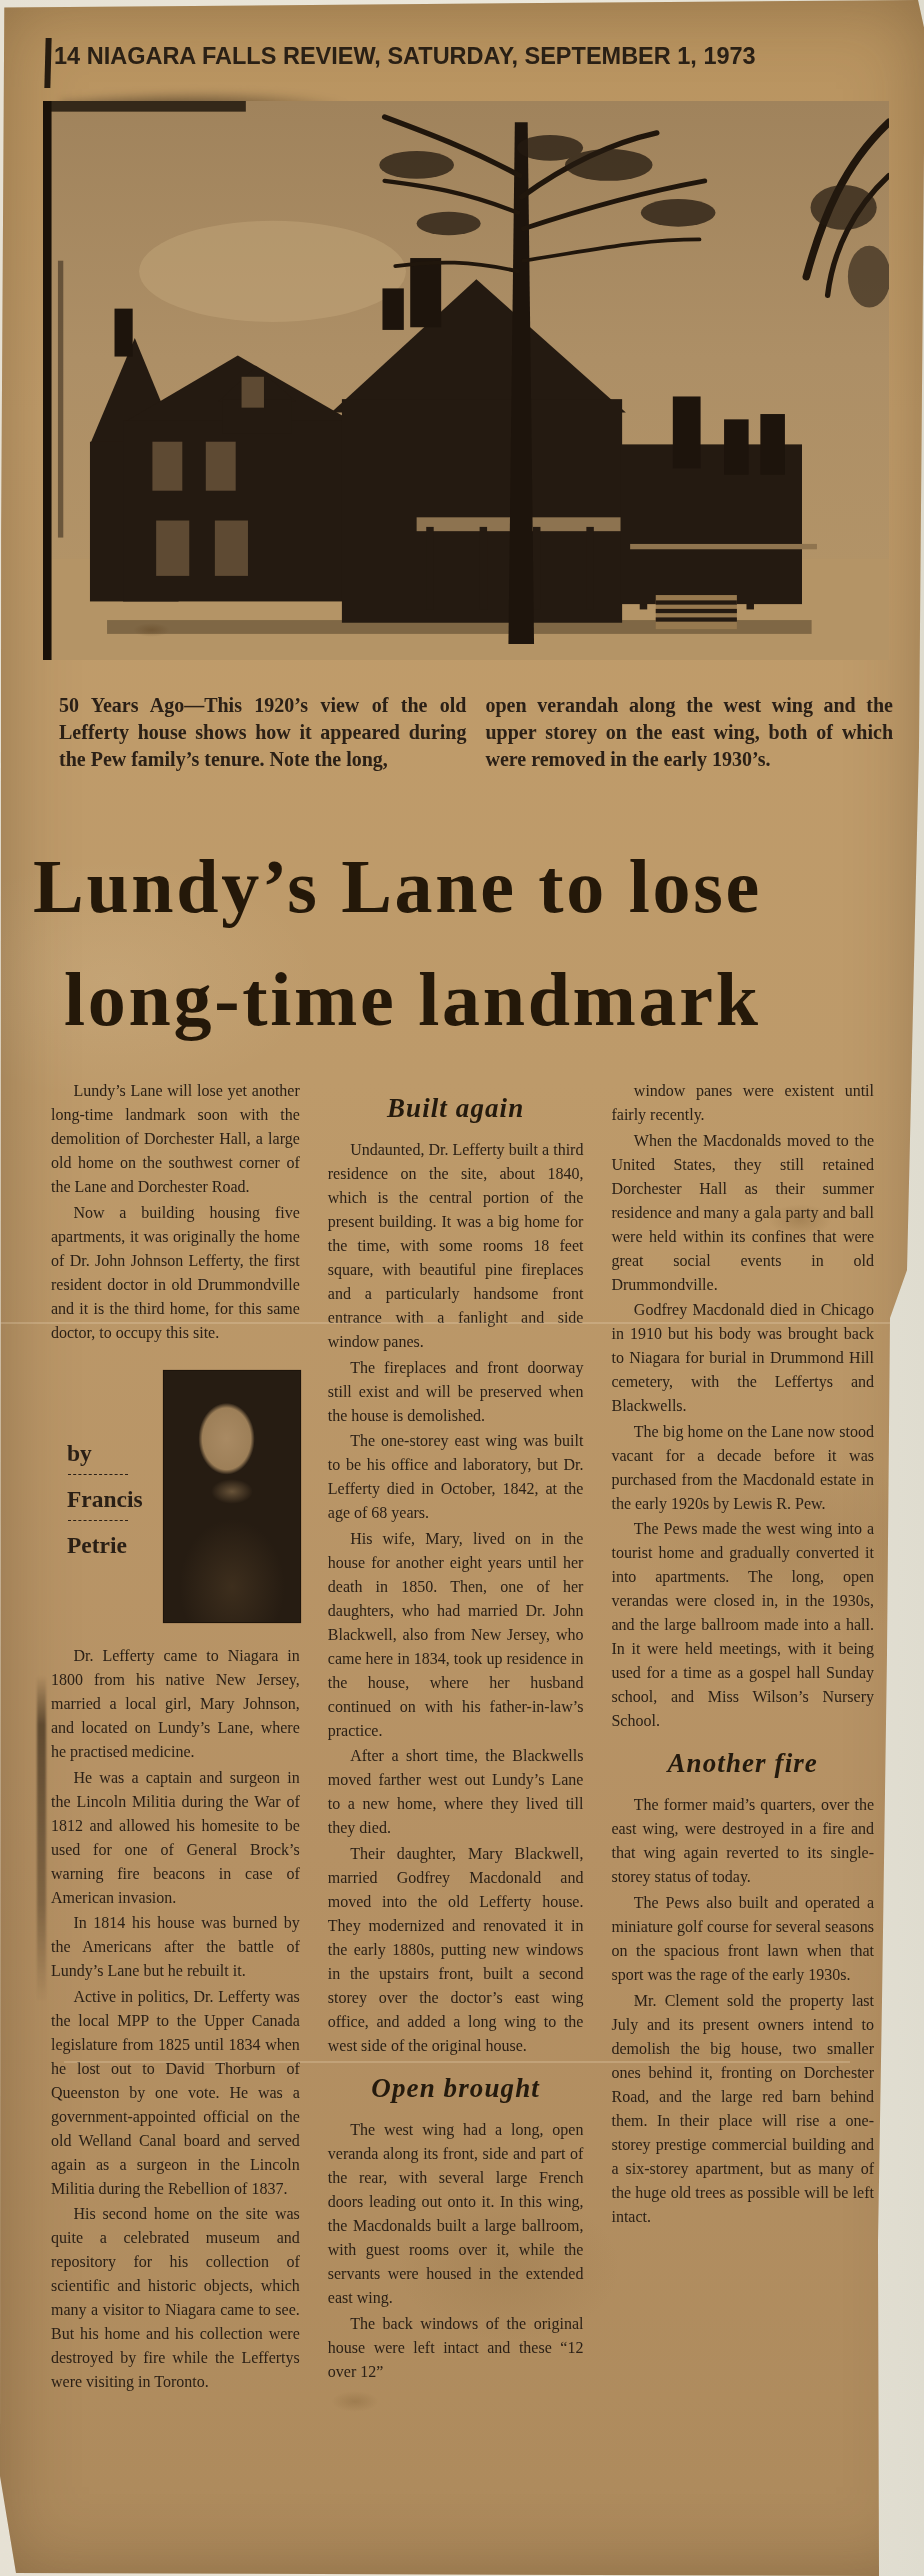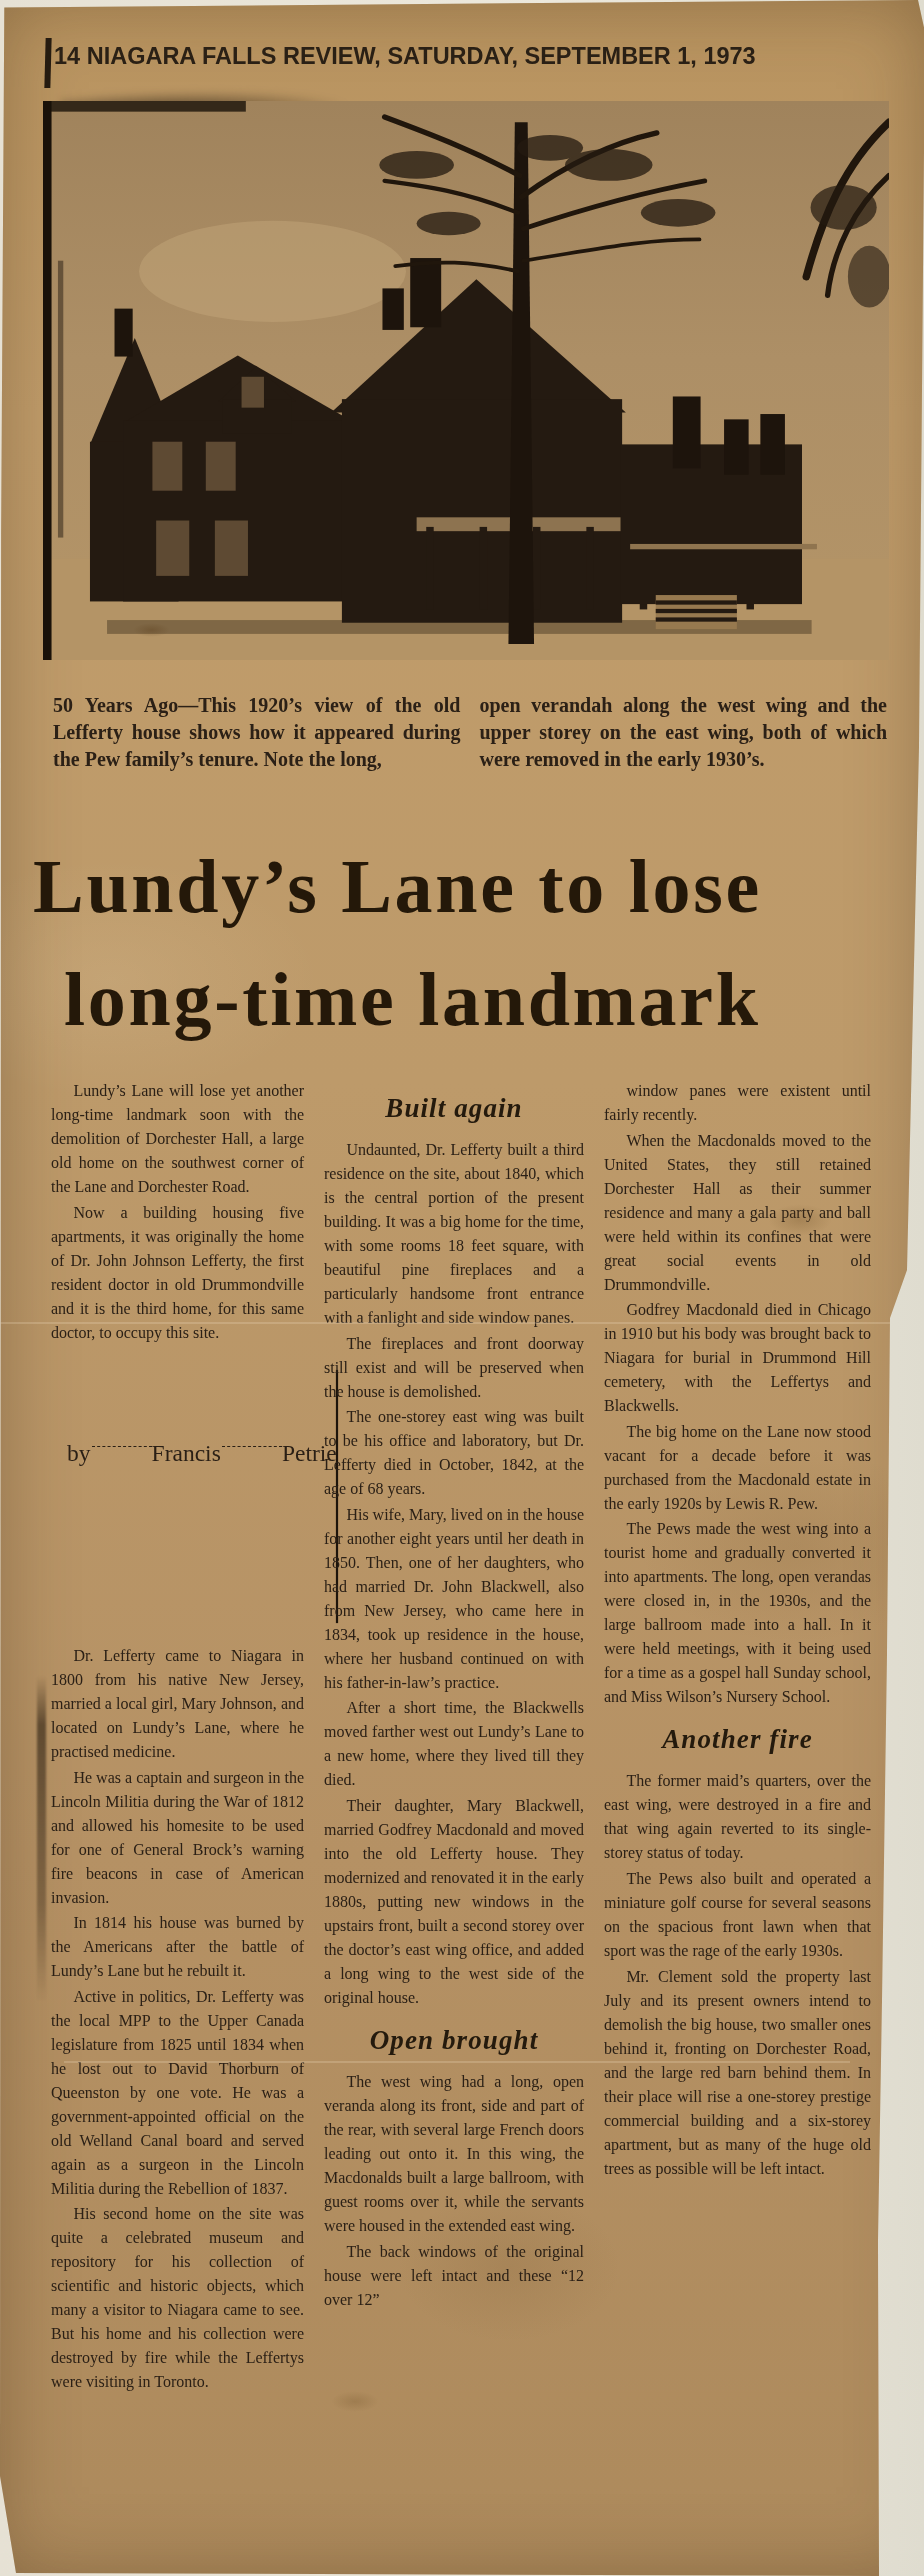--- a/index.html
+++ b/index.html
@@ -12,33 +12,33 @@
       radial-gradient(ellipse 299px 171px at 12% 38%, rgba(255,242,214,.10), transparent 70%),
       radial-gradient(ellipse 160px 107px at 55% 88%, rgba(110,80,42,.14), transparent 70%),
       linear-gradient(180deg,#b8935f 0%,#c09c6a 16%,#bd9a6a 42%,#b59164 72%,#ad8a5c 100%);
     box-shadow:inset 0 0 75px rgba(62,42,20,.35);
   }
   .hdr{position:absolute;left:54px;top:43px;font-family:"Liberation Sans",sans-serif;font-weight:700;font-size:23.5px;letter-spacing:0px;color:#2a2015;transform:scaleY(1.04);white-space:nowrap;}
   .bracket{position:absolute;left:45px;top:38px;width:5.9px;height:50px;background:#251b10;transform:rotate(1.5deg);}
   .smudge{position:absolute;left:60px;top:90px;width:288px;height:46px;background:radial-gradient(ellipse at 32% 50%, rgba(25,16,8,.8), rgba(25,16,8,0) 72%);filter:blur(3.7px);transform:rotate(-2deg);}
   .photo{position:absolute;left:43px;top:101px;width:846px;height:559px;background:#ab8d66;}
   .photo svg{display:block;width:100%;height:100%;}
-  .caption{position:absolute;left:53px;top:692px;width:834px;display:flex;gap:19px;justify-content:flex-end;}
+  .caption{position:absolute;left:59px;top:692px;width:834px;display:flex;gap:19px;justify-content:flex-end;}
   .caption p{margin:0;width:50%;font-weight:700;font-size:20px;line-height:27px;text-align:justify;color:#2b2016;}
   .headline{position:absolute;left:33px;top:830px;width:843px;color:#241809;font-weight:700;}
   .headline .hl{font-size:76px;line-height:113px;letter-spacing:2.7px;white-space:nowrap;}
   .headline .hl2{padding-left:31px;}
-  .columns{position:absolute;left:51px;top:1079px;width:823px;display:flex;gap:20px;color:#2b2016;}
+  .columns{position:absolute;left:51px;top:1079px;width:823px;display:flex;gap:28px;color:#2b2016;}
   .col{font-size:16px;line-height:24px;}
   .c1{width:253px;}.c2{width:260px;}.c3{width:267px;}
   .col p{margin:0 0 1.6px 0;text-indent:22.4px;text-align:justify;}
   .col h2{font-style:italic;font-weight:700;font-size:27px;line-height:31px;letter-spacing:1.1px;text-align:center;margin:15px 0 14px 0;color:#241a0d;}
   .c2 h2.first{margin-top:14px;}
   .byline{display:flex;align-items:flex-start;margin:26px 0 22.4px 0;padding-left:16px;}
-  .byline-text{margin-top:68px;display:flex;flex-direction:row;align-items:flex-start;font-weight:400;font-size:23.5px;line-height:28px;color:#2a1f15;}
+  .byline-text{margin-top:68px;display:flex;flex-direction:column;align-items:flex-start;font-weight:700;font-size:23.5px;line-height:28px;color:#2a1f15;}
   .brule{width:60px;border-top:1.6px dashed #2a1f15;margin:7.5px 0 9.6px 1.1px;}
   .portrait{margin-left:auto;width:136px;height:251px;
     background:
       radial-gradient(ellipse 44px 56px at 46% 27%, #a98a63 0%, #9d7f58 55%, rgba(0,0,0,0) 64%),
       radial-gradient(ellipse 32px 19px at 50% 48%, rgba(158,128,88,.55), transparent 65%),
       radial-gradient(ellipse 75px 96px at 50% 86%, rgba(84,64,40,.5), transparent 70%),
       #261c12;
     box-shadow:0 0 0 1.1px #1d140b;}
   .fold{position:absolute;left:37px;top:1676px;width:8.5px;height:326px;background:linear-gradient(180deg,transparent,rgba(30,20,10,.55) 15%,rgba(30,20,10,.32) 70%,transparent);filter:blur(1.1px);}
   .crease{position:absolute;height:2.1px;background:rgba(255,240,215,.20);filter:blur(0.5px);}

